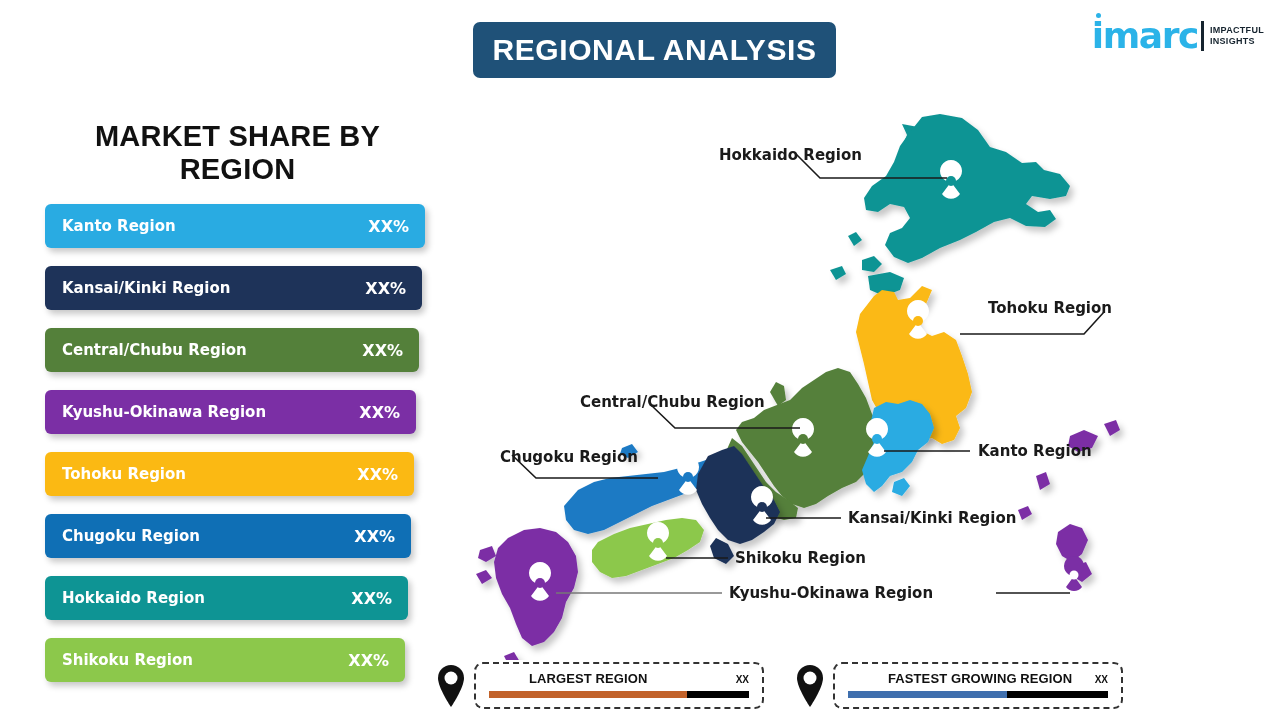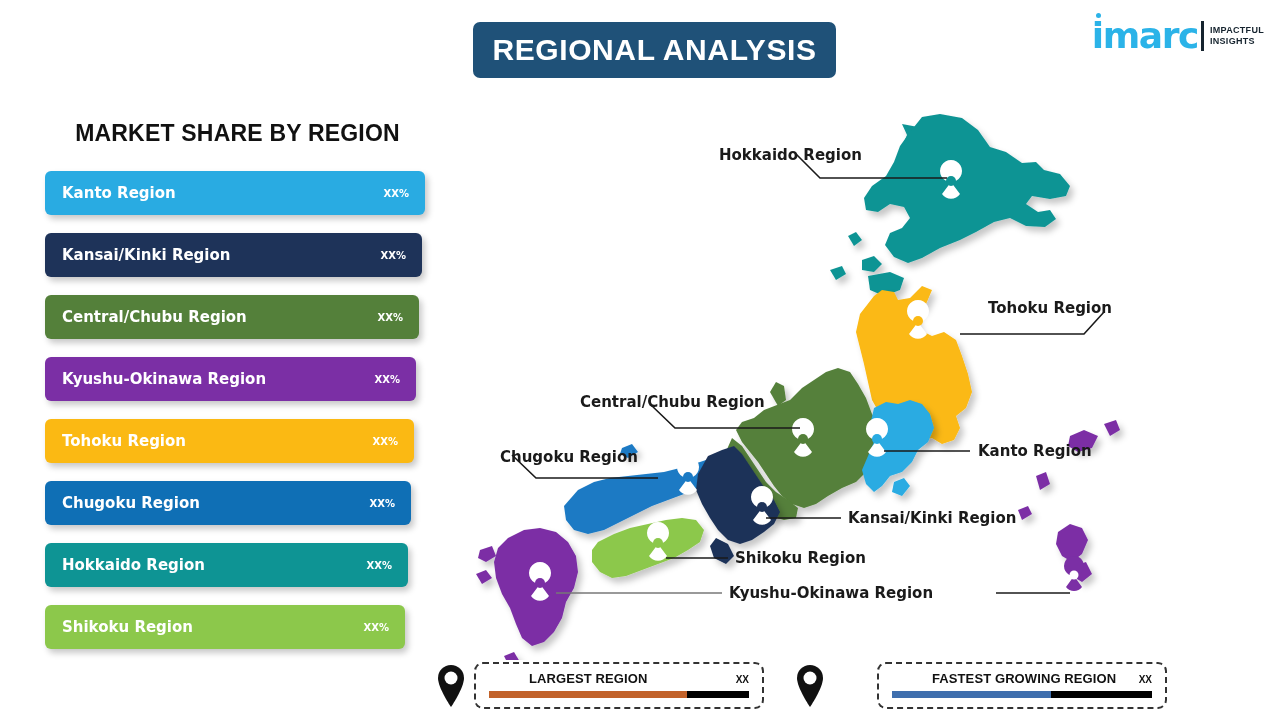--- a/index.html
+++ b/index.html
@@ -87,46 +87,46 @@
   }
 
   
   #legend-panel {
     position: absolute;
     left: 45px;
     top: 120px;
     width: 400px;
   }
   #legend-title {
-    font-size: 23px;
+    font-size: 29px;
     font-weight: bold;
     color: #111111;
     letter-spacing: 0.2px;
     text-align: center;
     width: 385px;
-    margin-bottom: 24px;
+    margin-bottom: 18px;
   }
   .legend-row {
     height: 44px;
     border-radius: 6px;
     display: flex;
     align-items: center;
     justify-content: space-between;
     padding: 0 16px 0 17px;
     margin-bottom: 18px;
     box-shadow: 3px 4px 6px rgba(0,0,0,0.22);
     color: #ffffff;
   }
   .legend-label {
     font-size: 15px;
     font-weight: bold;
     font-family: "DejaVu Sans", sans-serif;
   }
   .legend-value {
-    font-size: 10px;
+    font-size: 16px;
     font-weight: bold;
     font-family: "DejaVu Sans", sans-serif;
   }
 
   
   #map-area {
     position: absolute;
     left: 470px;
     top: 100px;
     width: 790px;
@@ -144,21 +144,21 @@
   }
 
   
   .footer-group {
     position: absolute;
     top: 662px;
     display: flex;
     align-items: center;
   }
   #footer-largest { left: 436px; }
-  #footer-fastest { left: 795px; gap: 44px; }
+  #footer-fastest { left: 795px; }
 
   .footer-pin { margin-right: 8px; }
 
   .footer-box {
     border: 2px dashed #333333;
     border-radius: 9px;
     padding: 7px 13px 9px 13px;
     background: #ffffff;
     min-width: 290px;
   }

